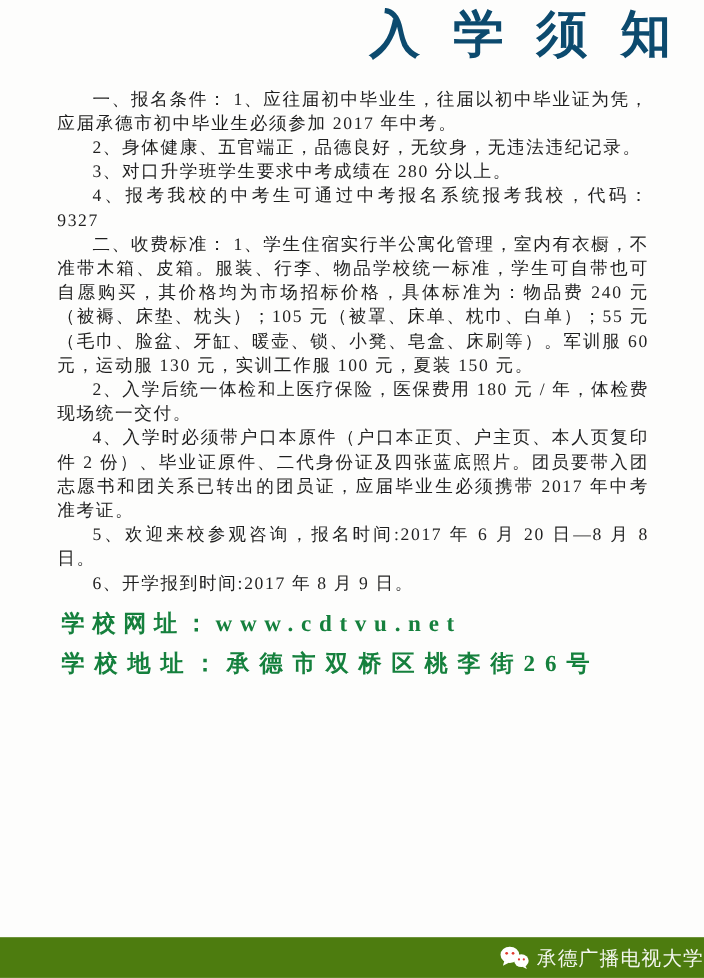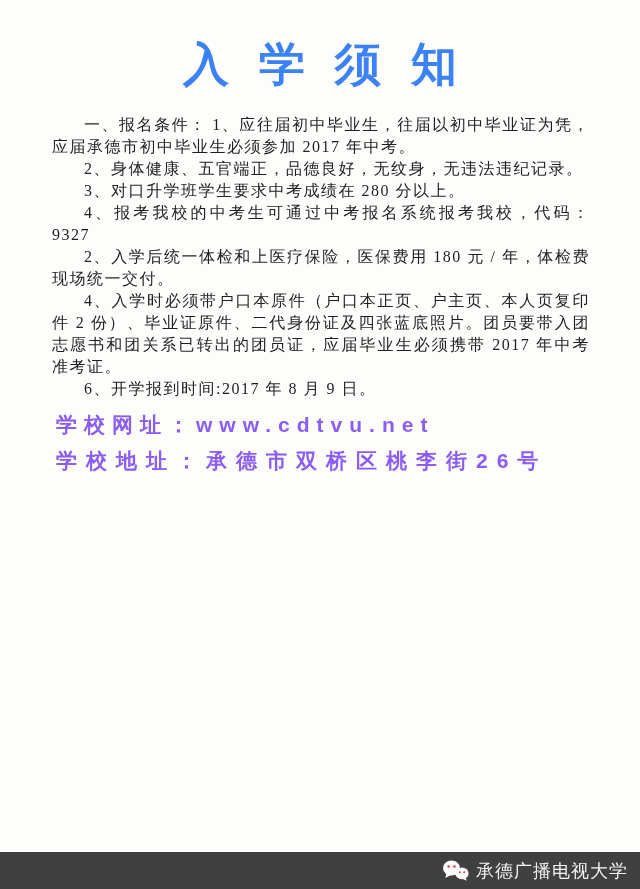--- a/index.html
+++ b/index.html
@@ -8,27 +8,26 @@
     background: #f4f4f2;
     font-family: "Liberation Serif", "DejaVu Serif", serif;
   }
   .page {
     position: relative;
     width: 640px; height: 889px;
     background: #fdfdfc;
     overflow: hidden;
   }
   .title {
-    margin-top: 34px;
-    text-align: center;
+    text-align: right;
     font-size: 46px;
     font-weight: bold;
     letter-spacing: 30px;
     padding-left: 30px; 
-    color: #3b82f6;
+    color: #0c4a6e;
     font-family: "DejaVu Serif", "Liberation Serif", serif;
   }
   .content {
     margin: 18px 50px 0 52px;
     font-size: 16px;
     line-height: 22px;
     letter-spacing: 1.5px;
     text-align: justify;
     color: #1f1f1f;
   }
@@ -50,36 +49,35 @@
   }
   .phone-number {
     margin-left: 58px;
     font-size: 25px;
     letter-spacing: 2px;
     font-family: "Liberation Sans", "DejaVu Sans", sans-serif;
   }
   .info-row {
     margin: 11px 0 0 56px;
     font-size: 21px;
-    color: #8b5cf6;
+    color: #15803d;
     font-weight: bold;
     letter-spacing: 7px;
-    font-family: Liberation Sans, sans-serif;
+    font-family: Liberation Serif, serif;
   }
   .info-row.addr { letter-spacing: 9px; margin-top: 8px; }
   .footer-bar {
     position: absolute;
     left: 0; bottom: 0;
     width: 100%; height: 37px;
-    background: #404040;
+    background: #4d7c0f;
     display: flex;
     justify-content: flex-end;
     align-items: center;
     gap: 7px;
-    padding-right: 12px;
     box-sizing: border-box;
   }
   .account-name {
     color: rgba(255,255,255,0.93);
     font-size: 18px;
     letter-spacing: 1px;
     font-family: "Liberation Sans", "DejaVu Sans", sans-serif;
   }
   .wechat-icon { display: inline-block; line-height: 0; }
 </style>
@@ -88,22 +86,24 @@
 
 <div class="page">
 
   <div class="title">入学须知</div>
 
   <div class="content">
     <p>一、报名条件： 1、应往届初中毕业生，往届以初中毕业证为凭，应届承德市初中毕业生必须参加 2017 年中考。</p>
     <p>2、身体健康、五官端正，品德良好，无纹身，无违法违纪记录。</p>
     <p>3、对口升学班学生要求中考成绩在 280 分以上。</p>
     <p>4、报考我校的中考生可通过中考报名系统报考我校，代码： 9327</p>
+    <p>二、收费标准： 1、学生住宿实行半公寓化管理，室内有衣橱，不准带木箱、皮箱。服装、行李、物品学校统一标准，学生可自带也可自愿购买，其价格均为市场招标价格，具体标准为：物品费 240 元（被褥、床垫、枕头）；105 元（被罩、床单、枕巾、白单）；55 元（毛巾、脸盆、牙缸、暖壶、锁、小凳、皂盒、床刷等）。军训服 60 元，运动服 130 元，实训工作服 100 元，夏装 150 元。</p>
     <p>2、入学后统一体检和上医疗保险，医保费用 180 元 / 年，体检费现场统一交付。</p>
     <p>4、入学时必须带户口本原件（户口本正页、户主页、本人页复印件 2 份）、毕业证原件、二代身份证及四张蓝底照片。团员要带入团志愿书和团关系已转出的团员证，应届毕业生必须携带 2017 年中考准考证。</p>
+    <p>5、欢迎来校参观咨询，报名时间:2017 年 6 月 20 日—8 月 8 日。</p>
     <p>6、开学报到时间:2017 年 8 月 9 日。</p>
   </div>
 
 
   <div class="info-row">
     <span>学校网址：</span><span>www.cdtvu.net</span>
   </div>
 
   <div class="info-row addr">
     <span>学校地址：</span><span>承德市双桥区桃李街26号</span>

